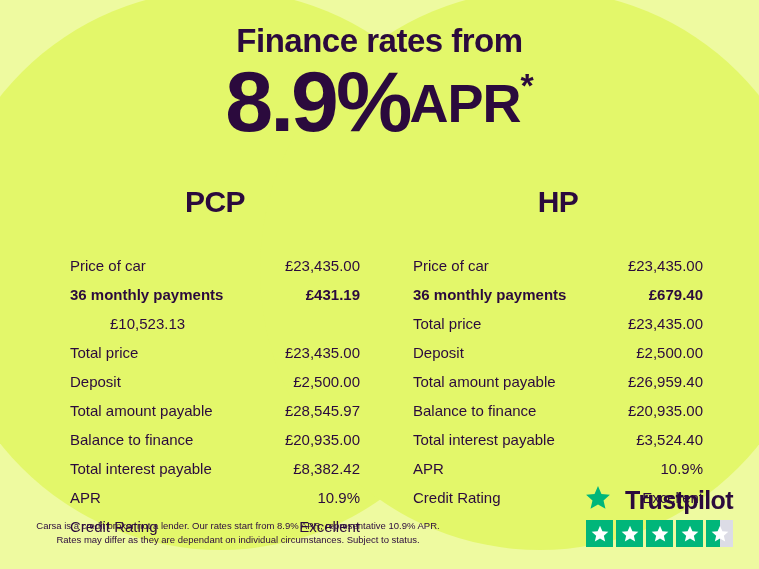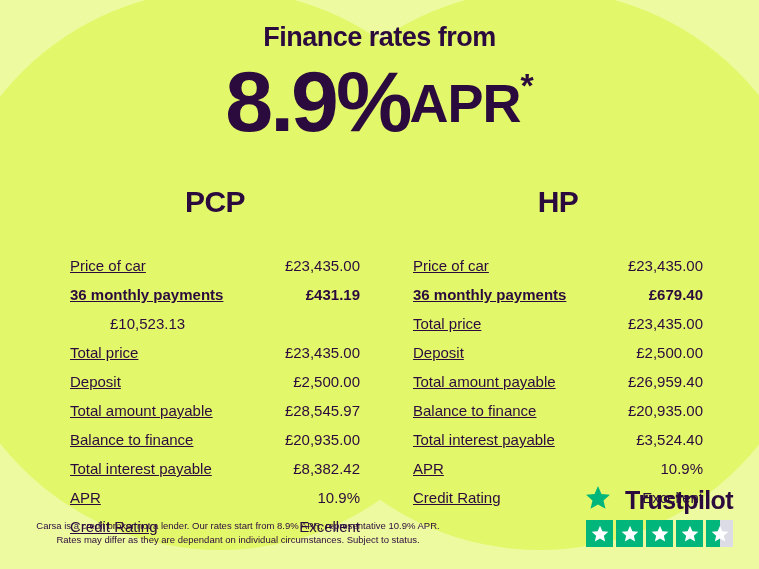--- a/index.html
+++ b/index.html
@@ -44,21 +44,21 @@
     z-index: 2;
     width: 759px;
     height: 569px;
   }
   .headline {
     position: absolute;
     top: 22px;
     left: 0;
     width: 759px;
     text-align: center;
-    font-size: 27px;
+    font-size: 33px;
     font-weight: bold;
     letter-spacing: -0.5px;
     color: #2b0a3d;
   }
   .rate-row {
     position: absolute;
     top: 58px;
     left: 0;
     width: 759px;
     text-align: center;
@@ -105,21 +105,21 @@
   }
   .line {
     display: flex;
     justify-content: space-between;
     align-items: baseline;
     font-size: 15px;
     line-height: 1;
     padding: 7px 0;
     color: #2b0a3d;
   }
-  .line .lbl { text-align: right; text-decoration: underline; }
+  .line .lbl { text-align: right; }
   .line .val { text-align: right; margin-left: 40px; }
   .line.bold .lbl, .line.bold .val { font-weight: bold; }
   .legal {
     position: absolute;
     left: 28px;
     bottom: 22px;
     width: 420px;
     font-size: 9.5px;
     line-height: 1.5;
     color: #2b0a3d;

